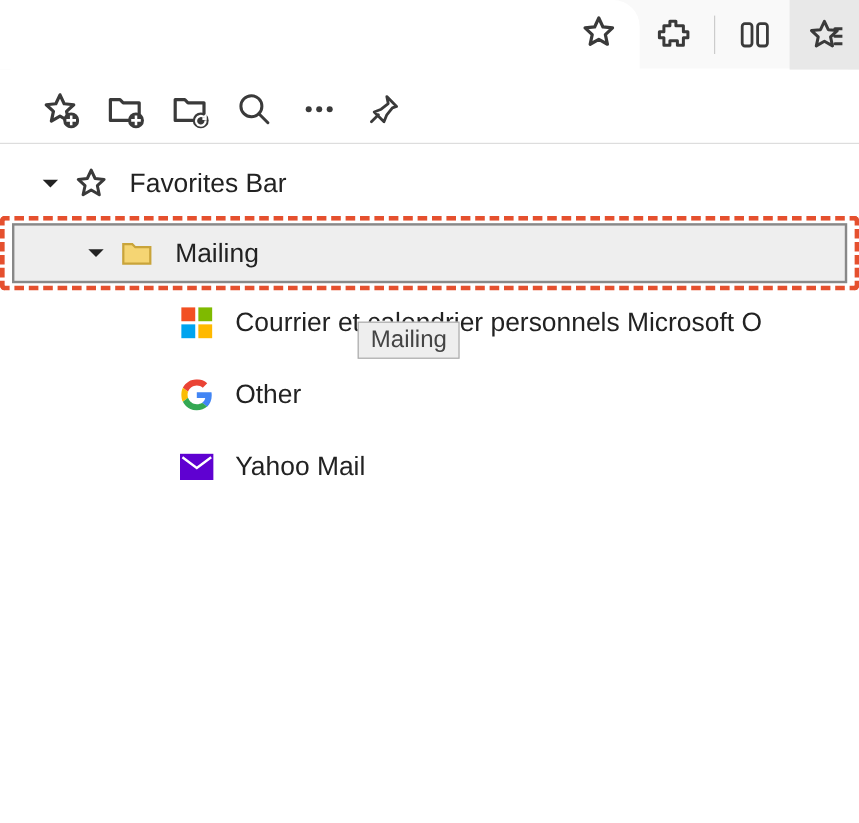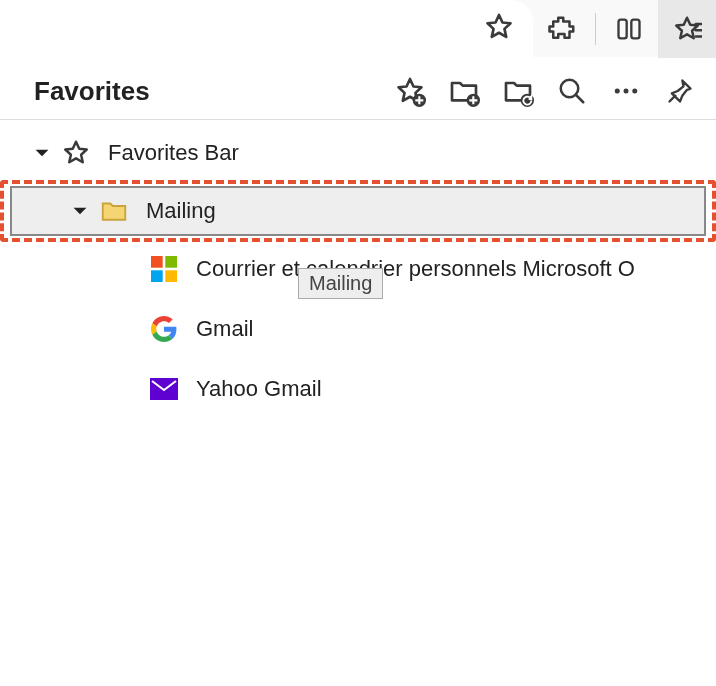--- a/index.html
+++ b/index.html
@@ -57,21 +57,20 @@
         <path class="svg-stroke" d="M12 3l2.6 5.6 6 .6-4.5 4.2 1.3 6-5.4-3.1L6.6 19.4l1.3-6L3.4 9.2l6-.6z"></path>
         <line class="svg-stroke" x1="19" y1="8" x2="25" y2="8"></line>
         <line class="svg-stroke" x1="19" y1="13" x2="25" y2="13"></line>
         <line class="svg-stroke" x1="19" y1="18" x2="25" y2="18"></line>
       </svg>
   </div>
 </div>
 
 <div class="panel">
   <div class="panel-header">
-    <div class="panel-title">Favorites</div>
     <div class="panel-actions">
       <div class="action-btn">
         <svg width="32" height="32" viewBox="0 0 24 24">
             <path class="svg-stroke" d="M12 3l2.6 5.6 6 .6-4.5 4.2 1.3 6-5.4-3.1L6.6 19.4l1.3-6L3.4 9.2l6-.6z"></path>
             <circle cx="19" cy="19" r="5" fill="#3a3a3a"></circle>
             <path stroke="#fff" stroke-width="1.6" d="M19 16v6M16 19h6"></path>
           </svg>
       </div>
       <div class="action-btn">
         <svg width="32" height="32" viewBox="0 0 24 24">
@@ -161,31 +160,31 @@
     <div class="row" style="margin-top:10px">
       <div class="indent" style="width:146px"></div>
       <div class="icon-slot">
         <svg width="26" height="26" viewBox="0 0 48 48">
             <path fill="#EA4335" d="M24 9.5c3.54 0 6.71 1.22 9.21 3.6l6.85-6.85C35.9 2.38 30.47 0 24 0 14.62 0 6.51 5.38 2.56 13.22l7.98 6.19C12.43 13.72 17.74 9.5 24 9.5z"></path>
             <path fill="#4285F4" d="M46.98 24.55c0-1.57-.15-3.09-.38-4.55H24v9.02h12.94c-.58 2.96-2.26 5.48-4.78 7.18l7.73 6c4.51-4.18 7.09-10.36 7.09-17.65z"></path>
             <path fill="#FBBC05" d="M10.53 28.59c-.48-1.45-.76-2.99-.76-4.59s.27-3.14.76-4.59l-7.98-6.19C.92 16.46 0 20.12 0 24c0 3.88.92 7.54 2.56 10.78l7.97-6.19z"></path>
             <path fill="#34A853" d="M24 48c6.48 0 11.93-2.13 15.89-5.81l-7.73-6c-2.15 1.45-4.92 2.3-8.16 2.3-6.26 0-11.57-4.22-13.47-9.91l-7.98 6.19C6.51 42.62 14.62 48 24 48z"></path>
           </svg>
       </div>
-      <span class="label">Gmail</span>
+      <span class="label">Other</span>
     </div>
 
     <div class="row" style="margin-top:10px">
       <div class="indent" style="width:146px"></div>
       <div class="icon-slot">
         <svg width="28" height="22" viewBox="0 0 28 22">
             <rect x="0" y="0" width="28" height="22" fill="#5f01d1"></rect>
             <path d="M2 3l12 9 12-9" stroke="#fff" stroke-width="2" fill="none"></path>
           </svg>
       </div>
-      <span class="label">Yahoo Gmail</span>
+      <span class="label">Yahoo Mail</span>
     </div>
 
 
   </div>
 </div>
 
 <div class="tooltip">Mailing</div>
 
 </body></html>

